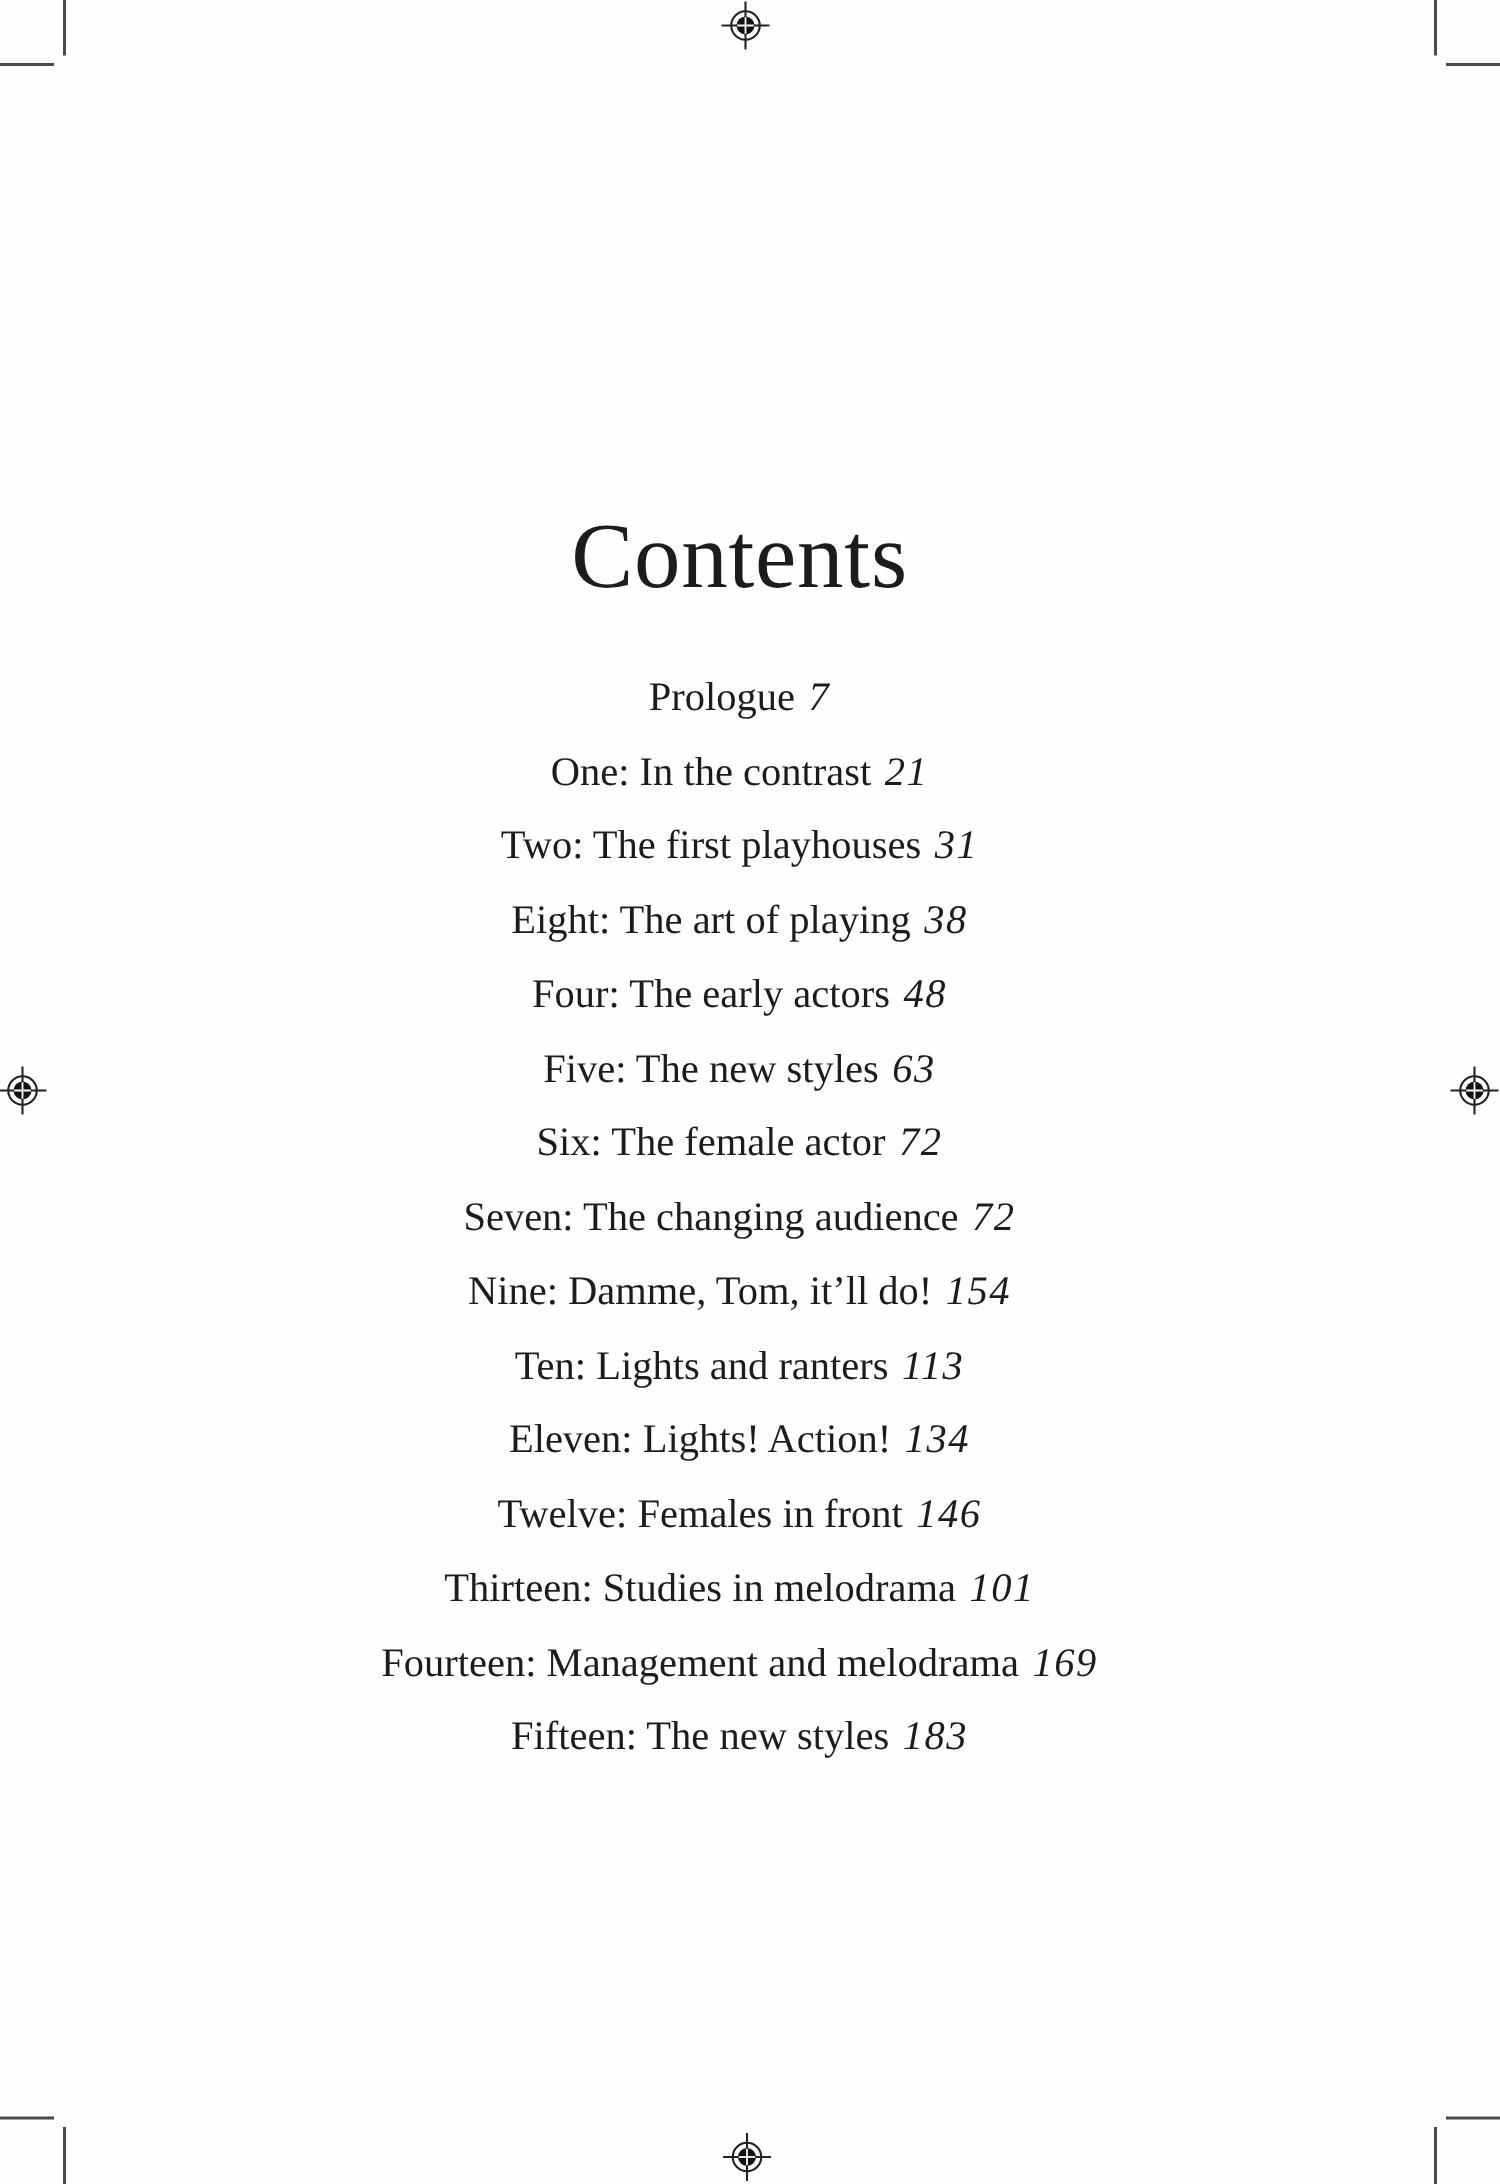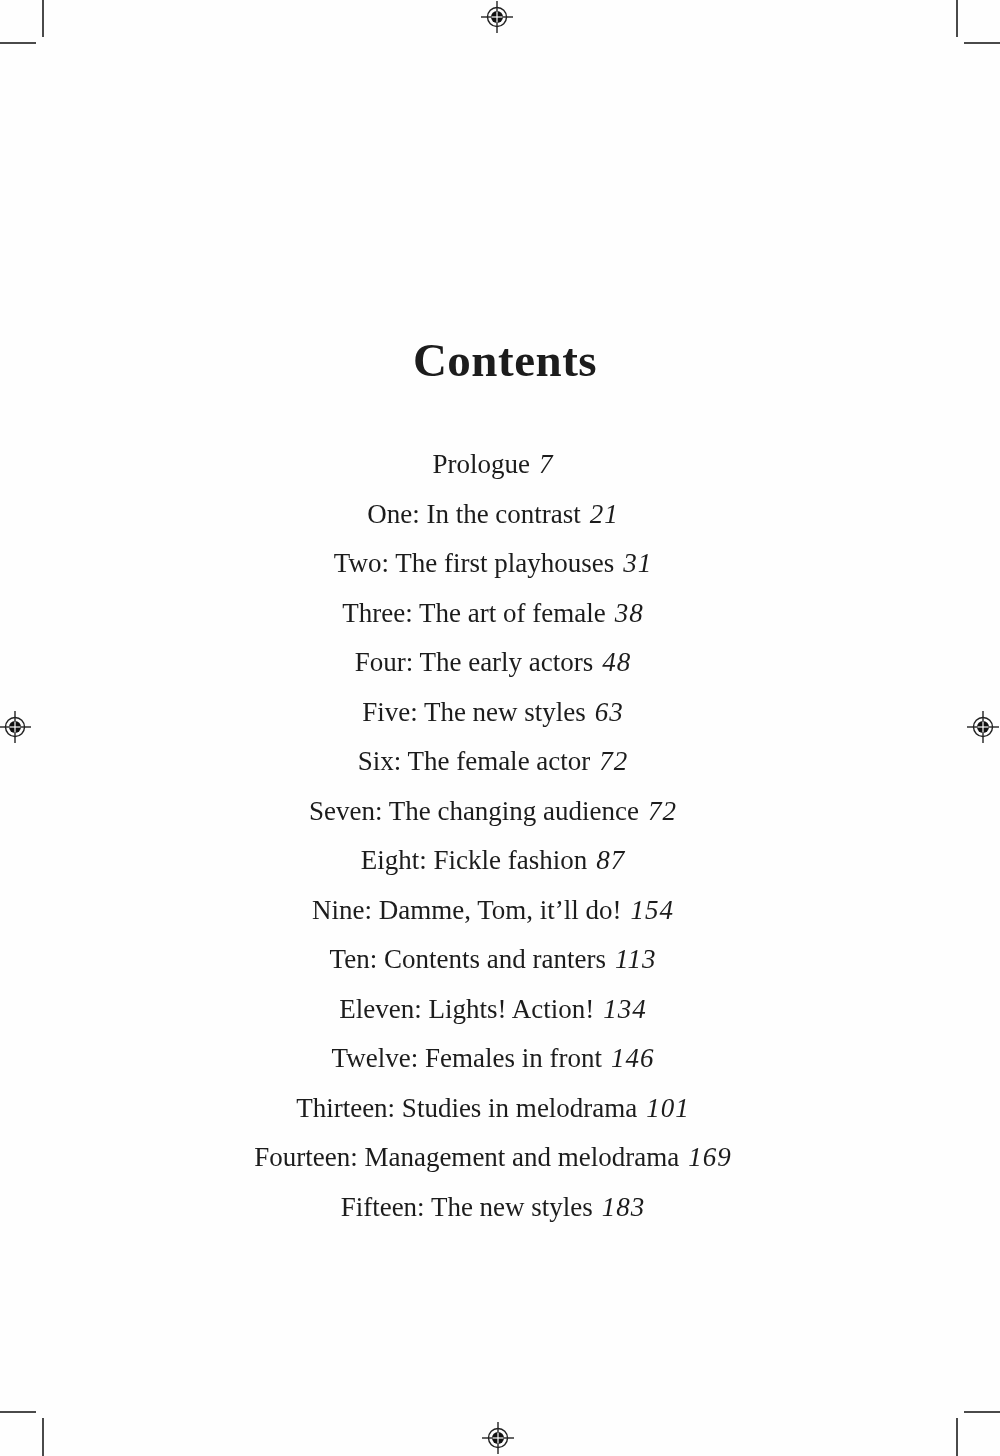--- a/index.html
+++ b/index.html
@@ -49,26 +49,26 @@
   
   .content {
     position: absolute;
     left: 0;
     top: 0;
     width: 986px;
     text-align: center;
   }
   .title {
     position: absolute;
-    left: 12px;
+    left: 0;
     top: 306px;
     width: 100%;
-    font-size: 47px;
+    font-size: 62px;
     line-height: 47px;
-    font-weight: 700;
+    font-weight: 400;
     letter-spacing: 0.5px;
   }
   .toc {
     position: absolute;
     left: 0;
     top: 440px;
     width: 100%;
     list-style: none;
     margin: 0;
     padding: 0;
@@ -131,28 +131,27 @@
     <circle r="9.5" fill="none" stroke="#222" stroke-width="1.4"></circle>
   </svg>
 
   <div class="content">
     <h1 class="title">Contents</h1>
 
     <ul class="toc">
       <li><span>Prologue</span><span class="page-num">7</span></li>
       <li><span>One: In the contrast</span><span class="page-num">21</span></li>
       <li><span>Two: The first playhouses</span><span class="page-num">31</span></li>
-      <li><span>Three: The art of female</span><span class="page-num">38</span></li>
+      <li><span>Eight: The art of playing</span><span class="page-num">38</span></li>
       <li><span>Four: The early actors</span><span class="page-num">48</span></li>
       <li><span>Five: The new styles</span><span class="page-num">63</span></li>
       <li><span>Six: The female actor</span><span class="page-num">72</span></li>
       <li><span>Seven: The changing audience</span><span class="page-num">72</span></li>
-      <li><span>Eight: Fickle fashion</span><span class="page-num">87</span></li>
       <li><span>Nine: Damme, Tom, it’ll do!</span><span class="page-num">154</span></li>
-      <li><span>Ten: Contents and ranters</span><span class="page-num">113</span></li>
+      <li><span>Ten: Lights and ranters</span><span class="page-num">113</span></li>
       <li><span>Eleven: Lights! Action!</span><span class="page-num">134</span></li>
       <li><span>Twelve: Females in front</span><span class="page-num">146</span></li>
       <li><span>Thirteen: Studies in melodrama</span><span class="page-num">101</span></li>
       <li><span>Fourteen: Management and melodrama</span><span class="page-num">169</span></li>
       <li><span>Fifteen: The new styles</span><span class="page-num">183</span></li>
     </ul>
   </div>
 
 </div>
 

